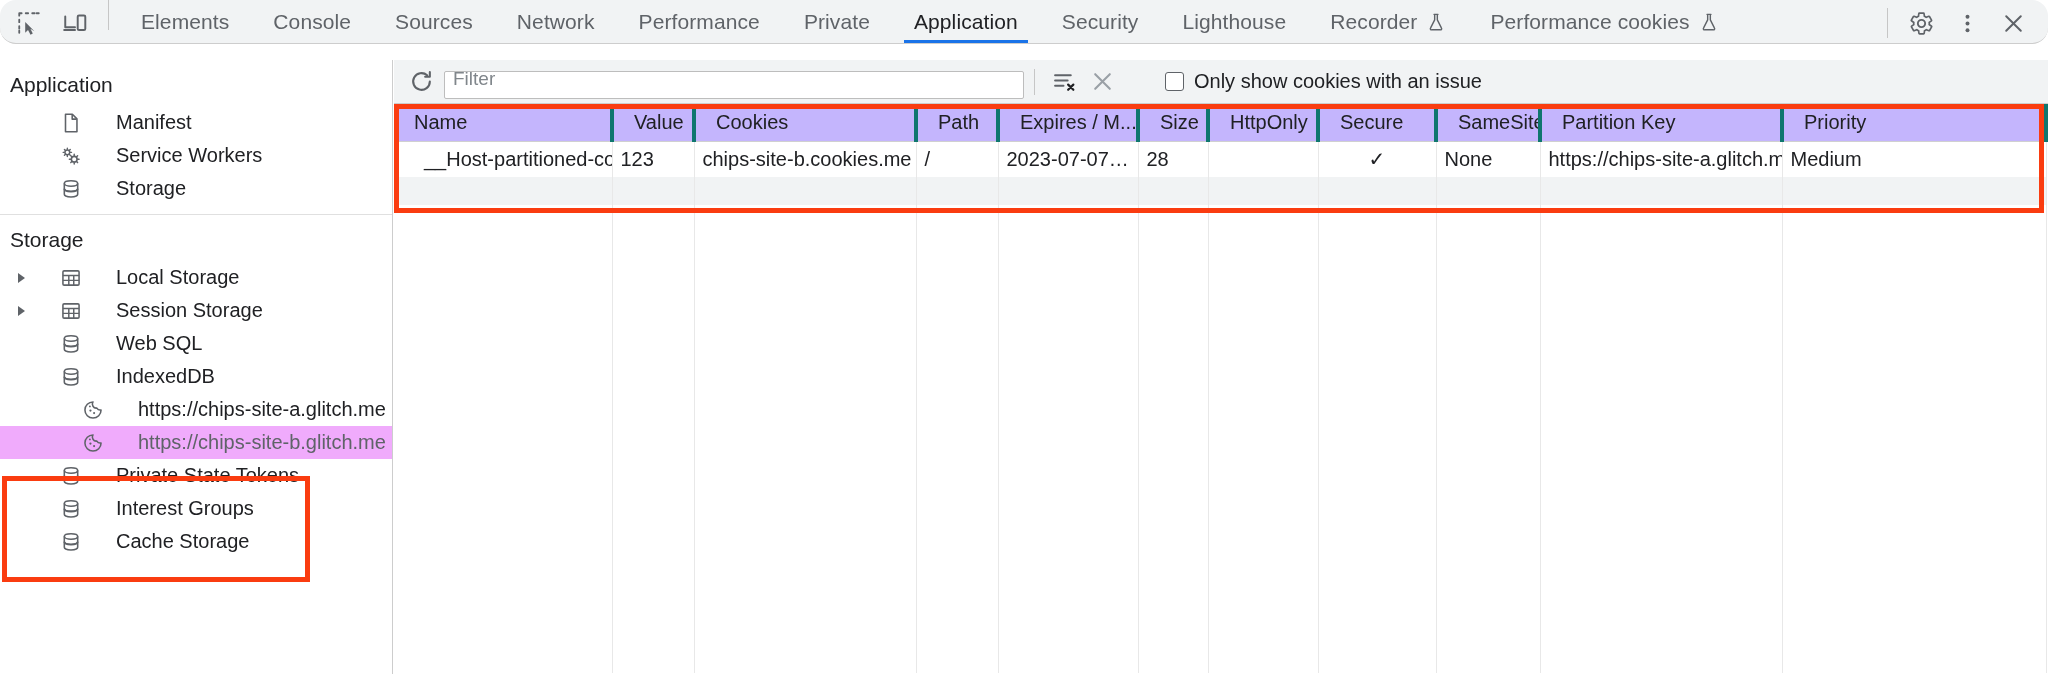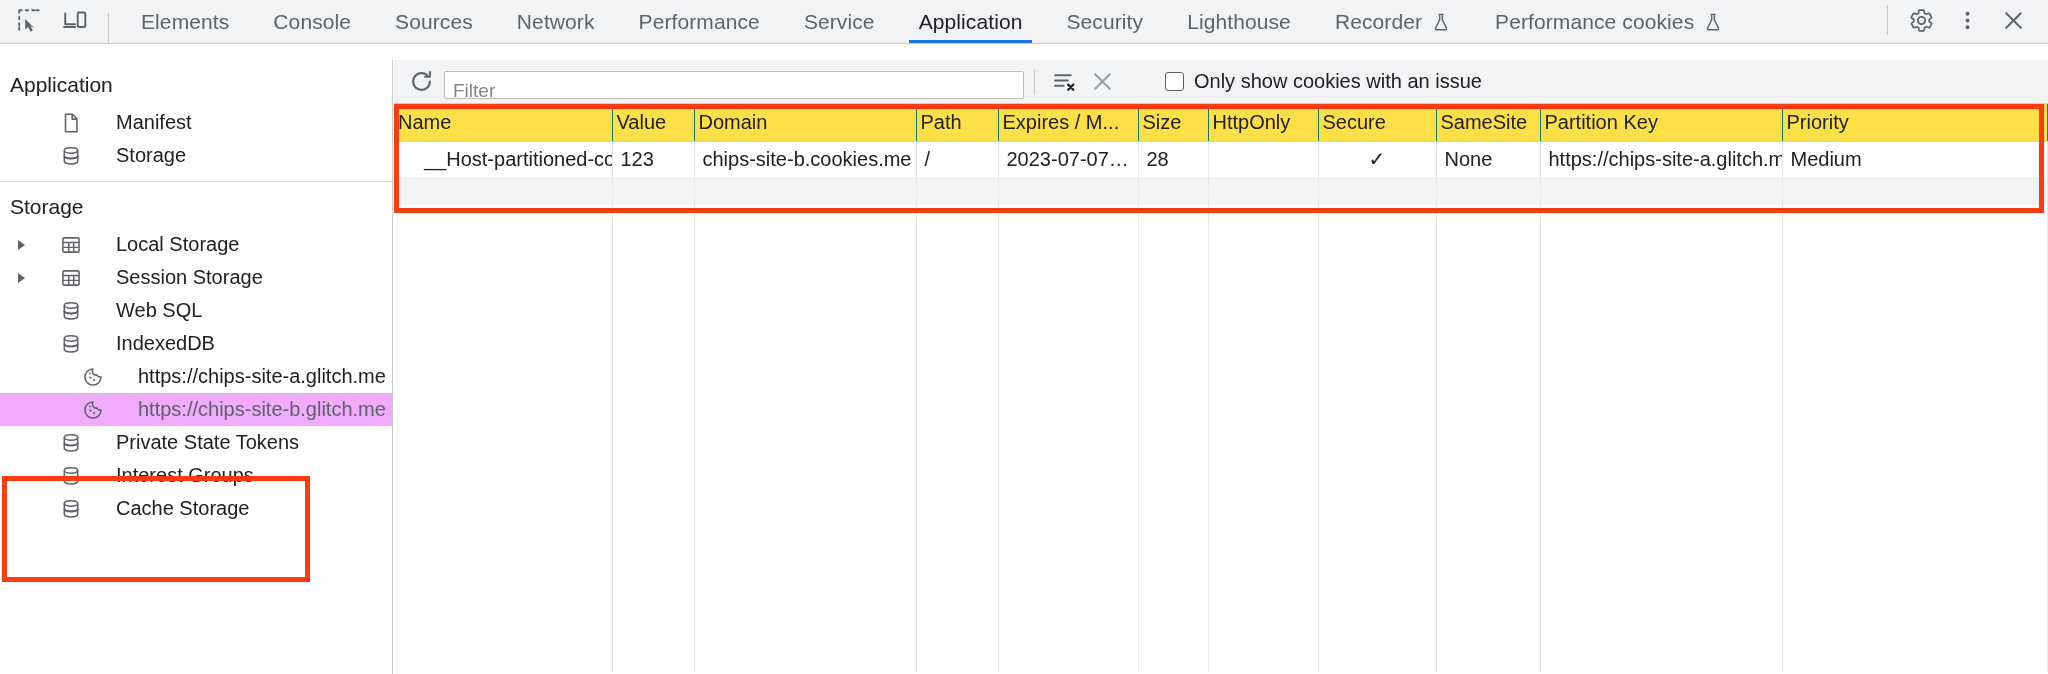--- a/index.html
+++ b/index.html
@@ -10,21 +10,21 @@
     overflow: hidden;
   }
   * { box-sizing: border-box; }
 
   
   .tabbar {
     position: absolute; top: 0; left: 0;
     width: 2048px; height: 44px;
     background: #f1f3f4;
     border-bottom: 1px solid #cdcdcd;
-    display: flex; align-items: flex-end;
+    display: flex; align-items: flex-start; border-radius: 16px;
   }
   .tb-icon {
     width: 46px; height: 46px;
     display: flex; align-items: center; justify-content: center;
     flex: 0 0 auto;
   }
   .tb-icon:first-child { margin-left: 6px; }
   .tb-sep {
     width: 1px; height: 30px; background: #c6c6c6;
     margin: 0 10px; flex: 0 0 auto;
@@ -128,21 +128,21 @@
   }
   .filter-input {
     flex: 0 0 580px;
     height: 28px;
     background: #ffffff;
     border: 1px solid #bdbdbd;
     border-radius: 2px;
     font-size: 19px;
     color: #80868b;
     padding: 8px 8px;
-    display: flex; align-items: flex-start;
+    display: flex; align-items: flex-end;
     margin-left: 4px;
     margin-top: 6px;
   }
   .fb-sep {
     width: 1px; height: 26px; background: #c6c6c6; margin: 0 10px;
     flex: 0 0 auto;
   }
   .cb-wrap { display: flex; align-items: center; margin-left: 12px; padding-left: 32px; }
   .checkbox {
     width: 19px; height: 19px;
@@ -162,26 +162,26 @@
     overflow: hidden;
   }
   table.cookies {
     width: 100%;
     border-collapse: collapse;
     table-layout: fixed;
     font-size: 20px;
     color: #202124;
   }
   table.cookies th {
-    background: #fde047;
+    background: #c4b5fd;
     font-weight: normal;
     text-align: left;
     height: 37px;
-    padding: 0 4px;
-    border-right: 1px solid #0f766e;
+    padding: 0 20px;
+    border-right: 4px solid #0f766e;
     border-bottom: 1px solid #d0d0d0;
     white-space: nowrap;
     overflow: hidden;
     color: #202124;
   }
   table.cookies td {
     height: 36px;
     padding: 0 8px;
     border-right: 1px solid #e8e8e8;
     white-space: nowrap;
@@ -234,21 +234,21 @@
       <div class="tab">
         <span>Sources</span>
       </div>
       <div class="tab">
         <span>Network</span>
       </div>
       <div class="tab">
         <span>Performance</span>
       </div>
       <div class="tab">
-        <span>Service</span>
+        <span>Private</span>
       </div>
       <div class="tab active">
         <span>Application</span>
       </div>
       <div class="tab">
         <span>Security</span>
       </div>
       <div class="tab">
         <span>Lighthouse</span>
       </div>
@@ -298,20 +298,32 @@
   <div id="app-items">
       <div class="side-item indent-1">
         <span class="twisty"></span>
         <span class="s-icon">
           <svg width="22" height="22" viewBox="0 0 24 24">
             <path d="M6 2.5h7.5L18.5 7.5v14h-12.5z" stroke="#5f6368" stroke-width="1.7" fill="none" stroke-linejoin="round"></path>
             <path d="M13.3 2.6v5.2h5" stroke="#5f6368" stroke-width="1.7" fill="none" stroke-linejoin="round"></path>
           </svg>
         </span>
         <span class="s-label">Manifest</span>
+      </div>
+      <div class="side-item indent-1">
+        <span class="twisty"></span>
+        <span class="s-icon">
+          <svg width="22" height="22" viewBox="0 0 24 24">
+            <circle cx="8" cy="8" r="2.6" stroke="#5f6368" stroke-width="1.6" fill="none"></circle>
+            <path d="M8 3.4v1.3M8 11.3v1.3M3.4 8h1.3M11.3 8h1.3M4.8 4.8l.9.9M10.3 10.3l.9.9M11.2 4.8l-.9.9M5.7 10.3l-.9.9" stroke="#5f6368" stroke-width="1.5" stroke-linecap="round"></path>
+            <circle cx="15.5" cy="15.5" r="3.1" stroke="#5f6368" stroke-width="1.7" fill="none"></circle>
+            <path d="M15.5 10.2v1.6M15.5 19.2v1.6M10.2 15.5h1.6M19.2 15.5h1.6M11.8 11.8l1.1 1.1M18.1 18.1l1.1 1.1M19.2 11.8l-1.1 1.1M12.9 18.1l-1.1 1.1" stroke="#5f6368" stroke-width="1.6" stroke-linecap="round"></path>
+          </svg>
+        </span>
+        <span class="s-label">Service Workers</span>
       </div>
       <div class="side-item indent-1">
         <span class="twisty"></span>
         <span class="s-icon">
           <svg width="22" height="22" viewBox="0 0 24 24">
             <ellipse cx="12" cy="6" rx="7.3" ry="2.9" stroke="#5f6368" stroke-width="1.7" fill="none"></ellipse>
             <path d="M4.7 6v6c0 1.6 3.3 2.9 7.3 2.9s7.3-1.3 7.3-2.9V6" stroke="#5f6368" stroke-width="1.7" fill="none"></path>
             <path d="M4.7 11.4c0 1.6 3.3 2.9 7.3 2.9s7.3-1.3 7.3-2.9" stroke="#5f6368" stroke-width="1.6" fill="none"></path>
             <path d="M4.7 12v5.8c0 1.6 3.3 2.9 7.3 2.9s7.3-1.3 7.3-2.9V12" stroke="#5f6368" stroke-width="1.7" fill="none"></path>
           </svg>
@@ -475,21 +487,21 @@
         <col style="width:110px">
           <col style="width:118px">
           <col style="width:104px">
         <col style="width:242px">
           <col style="width:auto">
       </colgroup>
       <thead>
         <tr id="thead-row">
             <th>Name</th>
             <th>Value</th>
-            <th>Domain</th>
+            <th>Cookies</th>
             <th>Path</th>
             <th>Expires / M...</th>
             <th>Size</th>
             <th>HttpOnly</th>
             <th>Secure</th>
             <th>SameSite</th>
             <th>Partition Key</th>
             <th>Priority</th>
           </tr>
       </thead>

